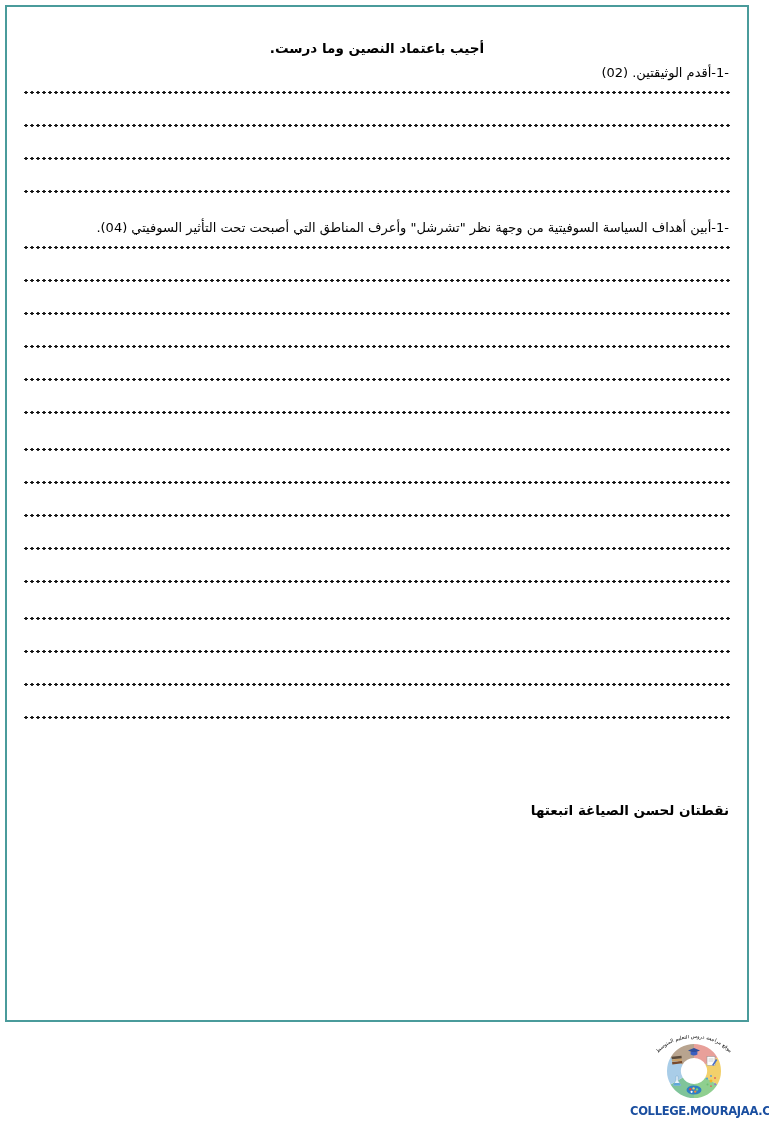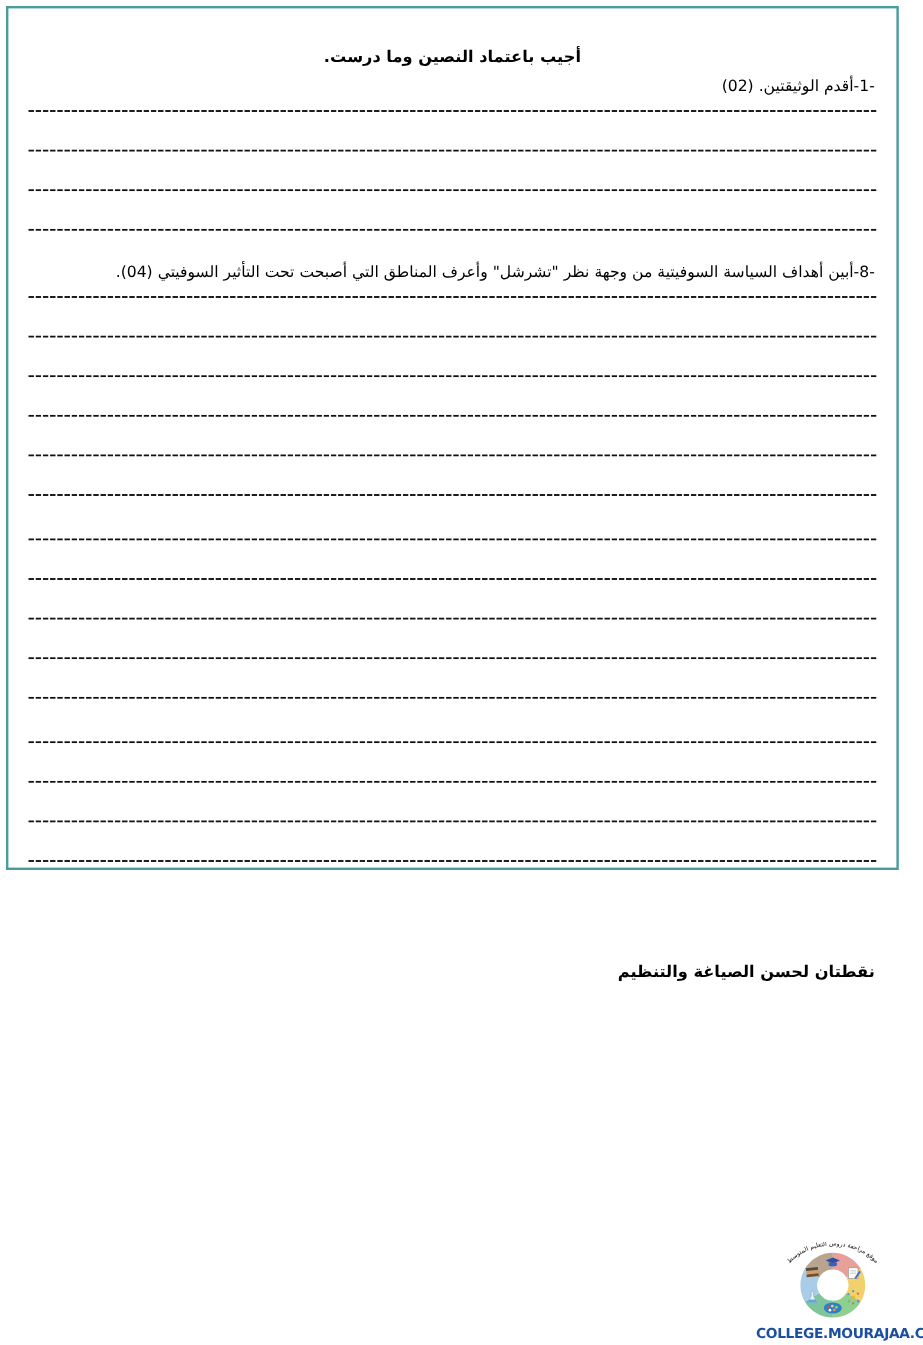--- a/index.html
+++ b/index.html
@@ -15,21 +15,21 @@
     font-family: "DejaVu Sans", "Liberation Sans", sans-serif;
     overflow: hidden;
   }
 
   
   #page-frame {
     position: absolute;
     left: 5px;
     top: 5px;
     width: 744px;
-    height: 720px;
+    height: 1017px;
     border: 2px solid #4a9b9b;
     box-sizing: border-box;
     background: #ffffff;
   }
 
   #page-inner {
     position: absolute;
     left: 0;
     top: 0;
     right: 0;
@@ -130,46 +130,46 @@
     <div class="doc-title">أجيب باعتماد النصين وما درست.</div>
 
     <div class="question q-spacer-top">-1-أقدم الوثيقتين. (02)</div>
     <div class="lines">
       <div class="dotline"></div>
       <div class="dotline"></div>
       <div class="dotline"></div>
       <div class="dotline"></div>
     </div>
 
-    <div class="question">-8-أبين أهداف السياسة السوفيتية من وجهة نظر "تشرشل" وأعرف المناطق التي أصبحت تحت التأثير السوفيتي (04).</div>
-    <div class="lines">
-      <div class="dotline"></div>
-      <div class="dotline"></div>
-      <div class="dotline"></div>
-      <div class="dotline"></div>
-      <div class="dotline"></div>
-      <div class="dotline"></div>
-    </div>
-
-    <div class="lines">
-      <div class="dotline"></div>
-      <div class="dotline"></div>
-      <div class="dotline"></div>
-      <div class="dotline"></div>
-      <div class="dotline"></div>
-    </div>
-
-    <div class="lines">
-      <div class="dotline"></div>
-      <div class="dotline"></div>
-      <div class="dotline"></div>
-      <div class="dotline"></div>
-    </div>
-
-    <div class="footer-note" style="margin-top:57px;">نقطتان لحسن الصياغة والتنظيم</div>
+    <div class="question">-1-أبين أهداف السياسة السوفيتية من وجهة نظر "تشرشل" وأعرف المناطق التي أصبحت تحت التأثير السوفيتي (04).</div>
+    <div class="lines">
+      <div class="dotline"></div>
+      <div class="dotline"></div>
+      <div class="dotline"></div>
+      <div class="dotline"></div>
+      <div class="dotline"></div>
+      <div class="dotline"></div>
+    </div>
+
+    <div class="lines">
+      <div class="dotline"></div>
+      <div class="dotline"></div>
+      <div class="dotline"></div>
+      <div class="dotline"></div>
+      <div class="dotline"></div>
+    </div>
+
+    <div class="lines">
+      <div class="dotline"></div>
+      <div class="dotline"></div>
+      <div class="dotline"></div>
+      <div class="dotline"></div>
+    </div>
+
+    <div class="footer-note" style="margin-top:57px;">نقطتان لحسن الصياغة اتبعتها</div>
 
   </div>
 </div>
 
 <div id="brand">
 
   <svg id="brand-logo" viewBox="0 0 104 66" aria-hidden="true">
 
     <path id="arcpath" d="M 10 34 A 42 31 0 0 1 94 34" fill="none" stroke="none"></path>
     <text font-size="5.2" fill="#111" font-family="DejaVu Sans, sans-serif">

